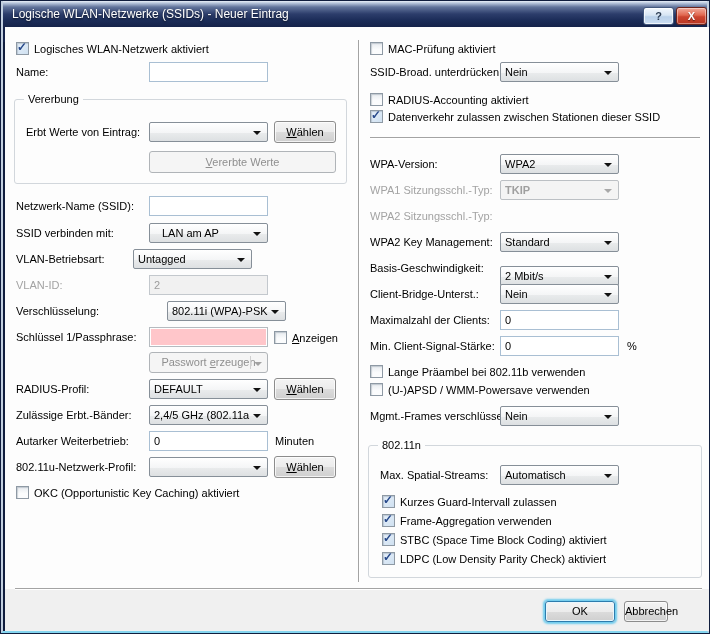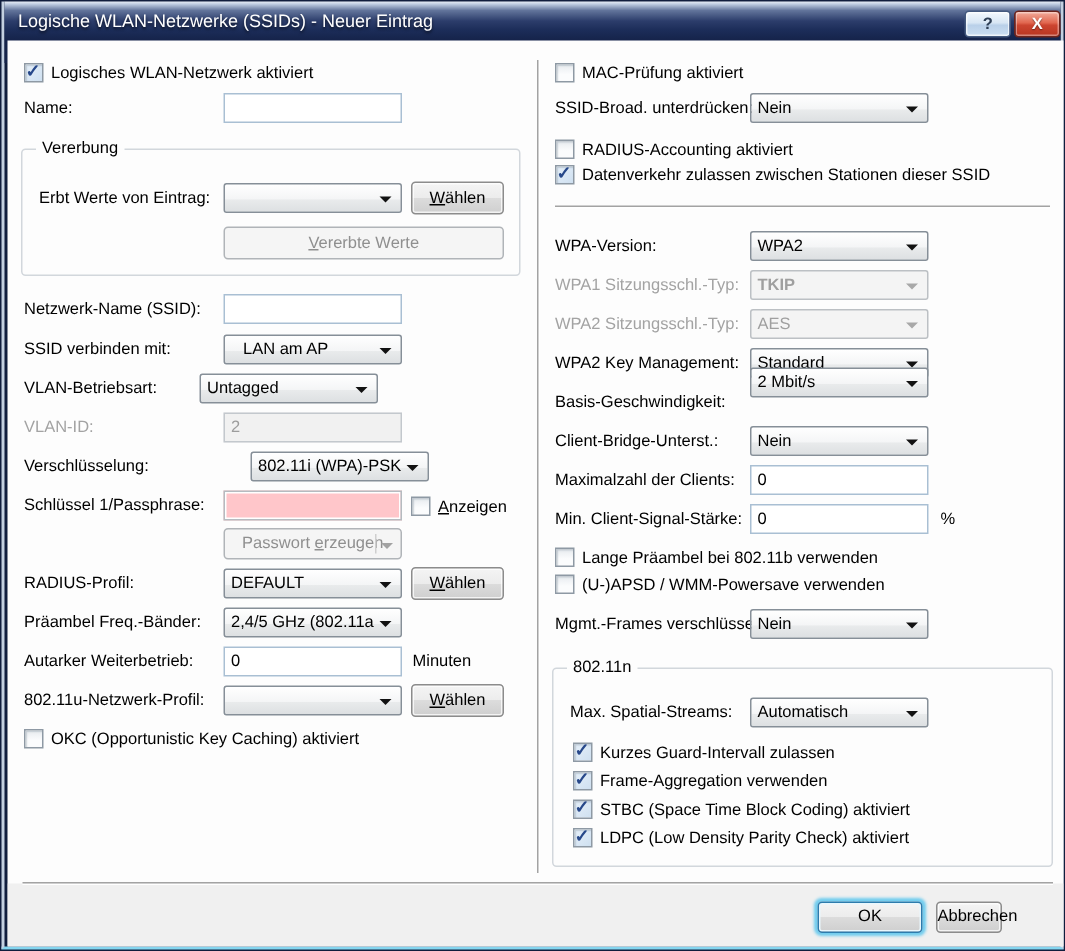--- a/index.html
+++ b/index.html
@@ -127,21 +127,21 @@
         <span class="arr"></span>
       </div>
 
       <span class="lbl" style="left:11px;top:352px;">RADIUS-Profil:</span>
       <div class="cmb" style="left:144px;top:352px;">
         <span>DEFAULT</span>
         <span class="arr"></span>
       </div>
       <div class="btn" style="left:269px;top:351px;width:62px;"><span class="u">W</span><span>ählen</span></div>
 
-      <span class="lbl" style="left:11px;top:378px;">Präambel Freq.-Bänder:</span>
+      <span class="lbl" style="left:11px;top:378px;">Zulässige Erbt.-Bänder:</span>
       <div class="cmb" style="left:144px;top:378px;">
         <span>2,4/5 GHz (802.11a</span>
         <span class="arr"></span>
       </div>
 
       <span class="lbl" style="left:11px;top:404px;">Autarker Weiterbetrieb:</span>
       <div class="tb" style="left:144px;top:404px;"><span>0</span></div>
       <span class="unit" style="left:270px;top:404px;">Minuten</span>
 
       <span class="lbl" style="left:11px;top:430px;">802.11u-Netzwerk-Profil:</span>
@@ -181,33 +181,29 @@
         <span class="arr"></span>
       </div>
 
       <span class="lbl dis" style="left:365px;top:153px;">WPA1 Sitzungsschl.-Typ:</span>
       <div class="cmb dis" style="left:495px;top:153px;font-weight:bold;">
         <span>TKIP</span>
         <span class="arr"></span>
       </div>
 
       <span class="lbl dis" style="left:365px;top:179px;">WPA2 Sitzungsschl.-Typ:</span>
-      <div class="cmb dis" style="left:495px;top:179px;">
-        <span>AES</span>
-        <span class="arr"></span>
-      </div>
 
       <span class="lbl" style="left:365px;top:205px;">WPA2 Key Management:</span>
       <div class="cmb" style="left:495px;top:205px;">
         <span>Standard</span>
         <span class="arr"></span>
       </div>
 
       <span class="lbl" style="left:365px;top:231px;">Basis-Geschwindigkeit:</span>
-      <div class="cmb" style="left:495px;top:218px;">
+      <div class="cmb" style="left:495px;top:239px;">
         <span>2 Mbit/s</span>
         <span class="arr"></span>
       </div>
 
       <span class="lbl" style="left:365px;top:257px;">Client-Bridge-Unterst.:</span>
       <div class="cmb" style="left:495px;top:257px;">
         <span>Nein</span>
         <span class="arr"></span>
       </div>
 

